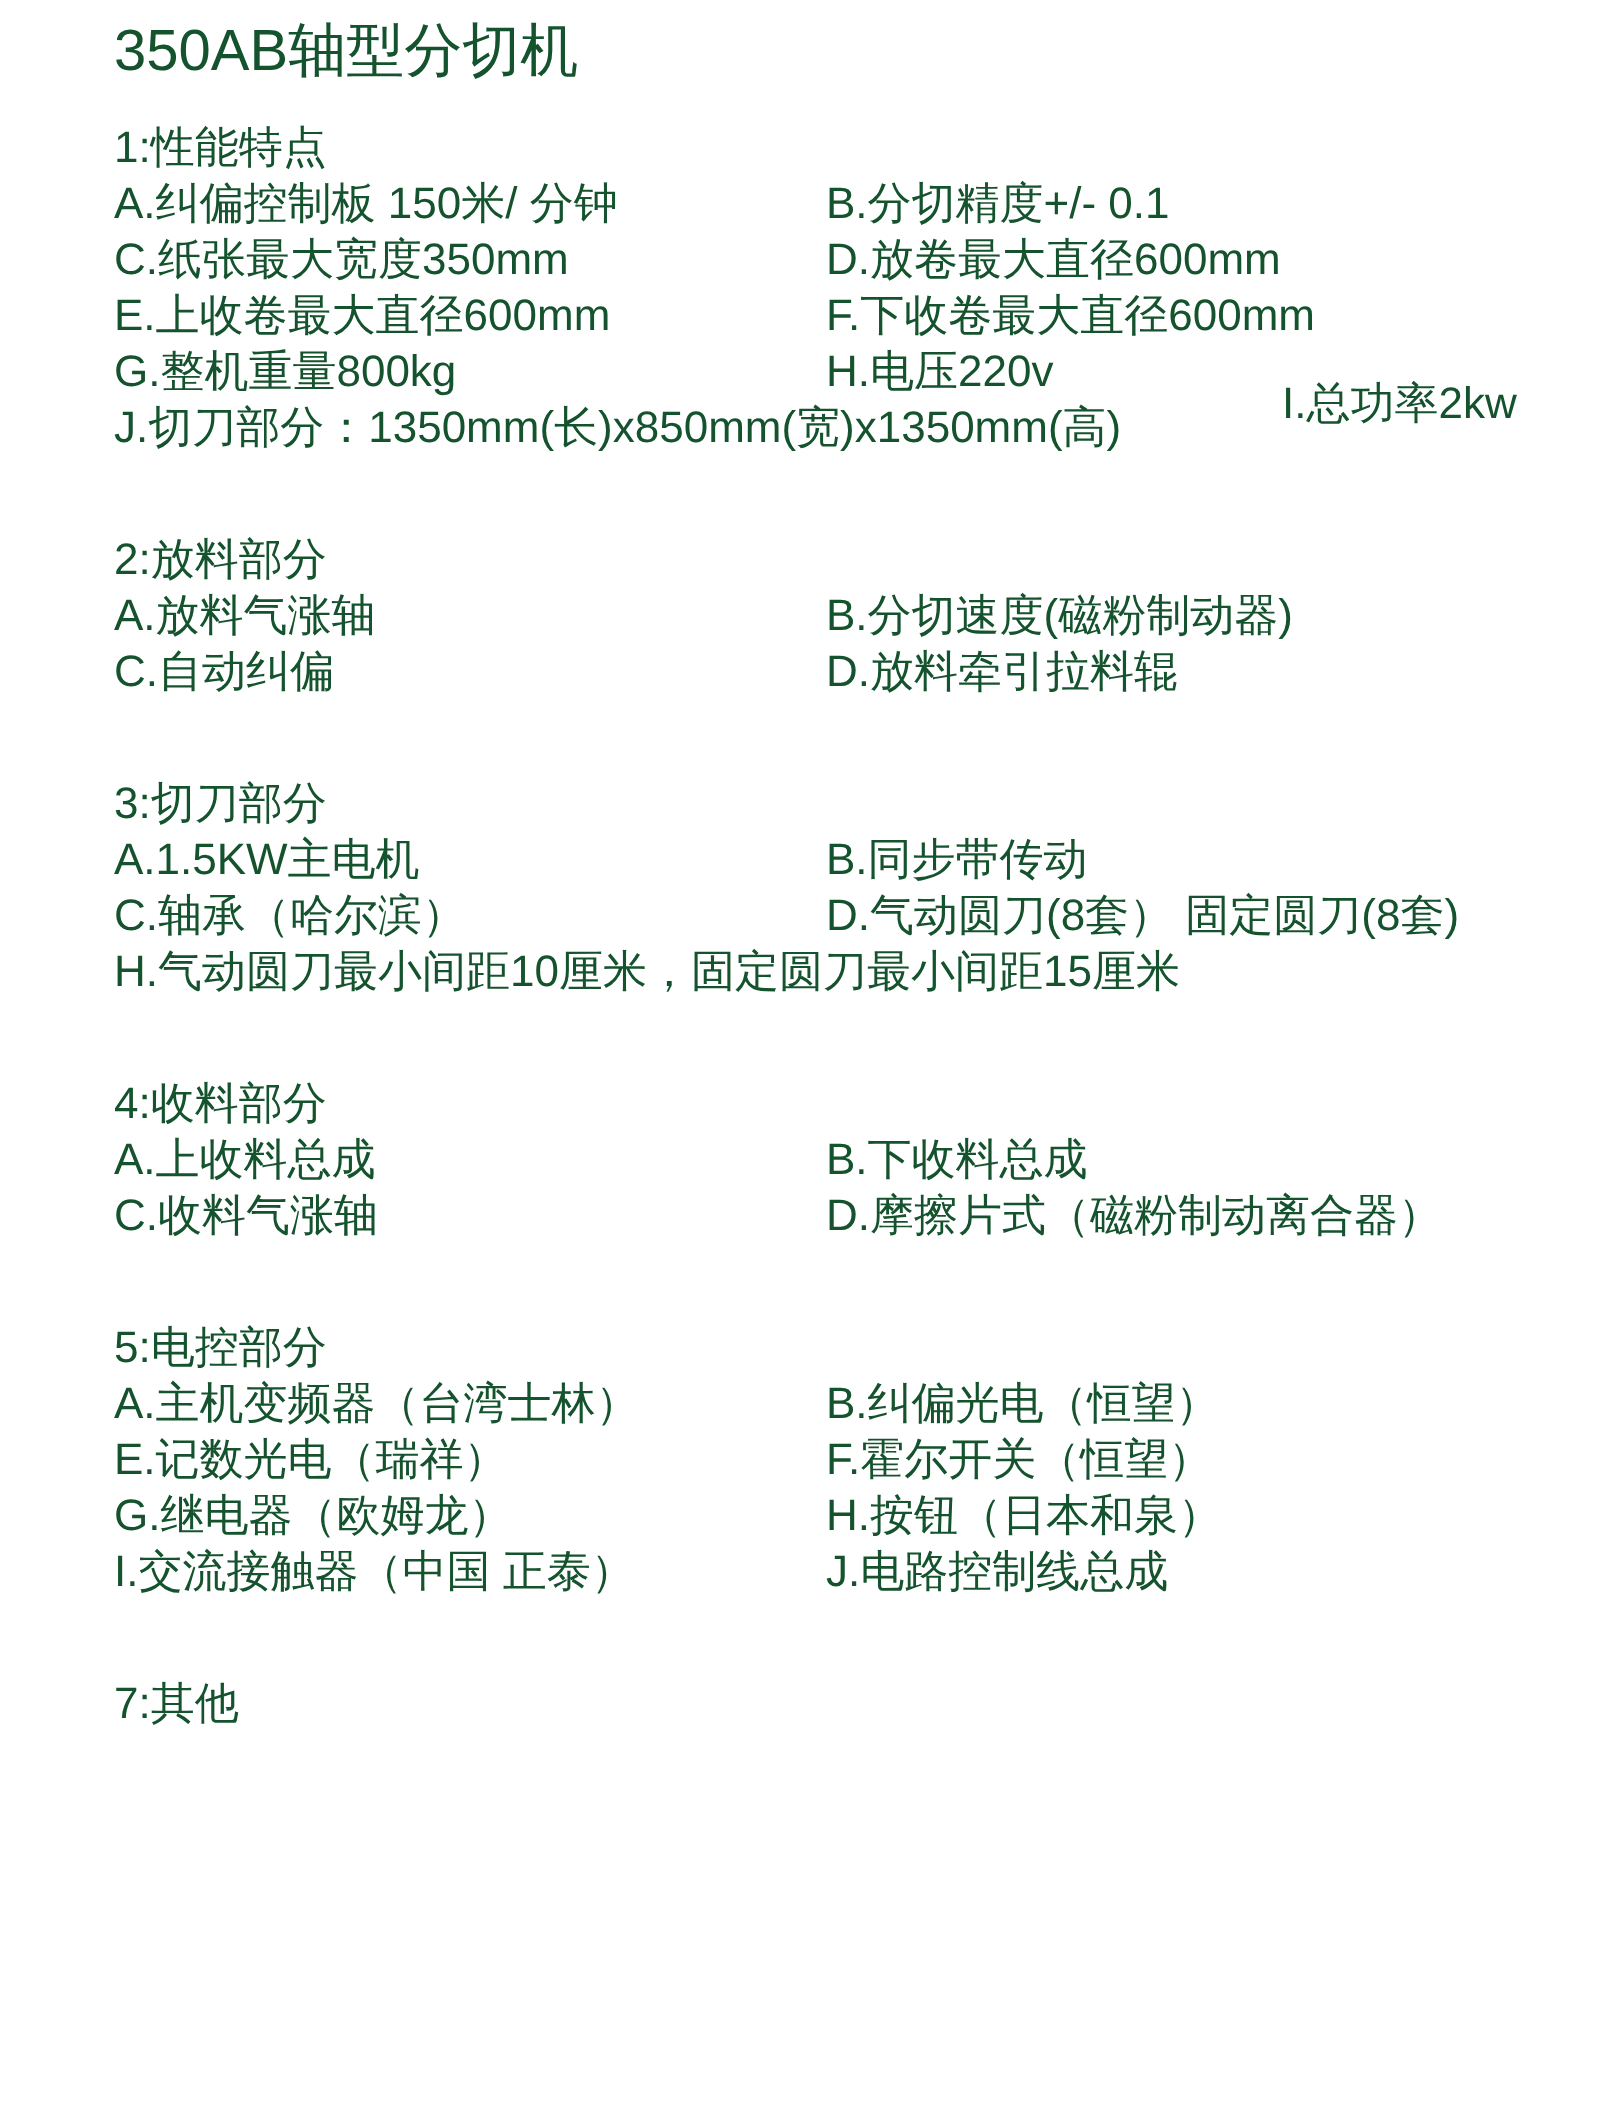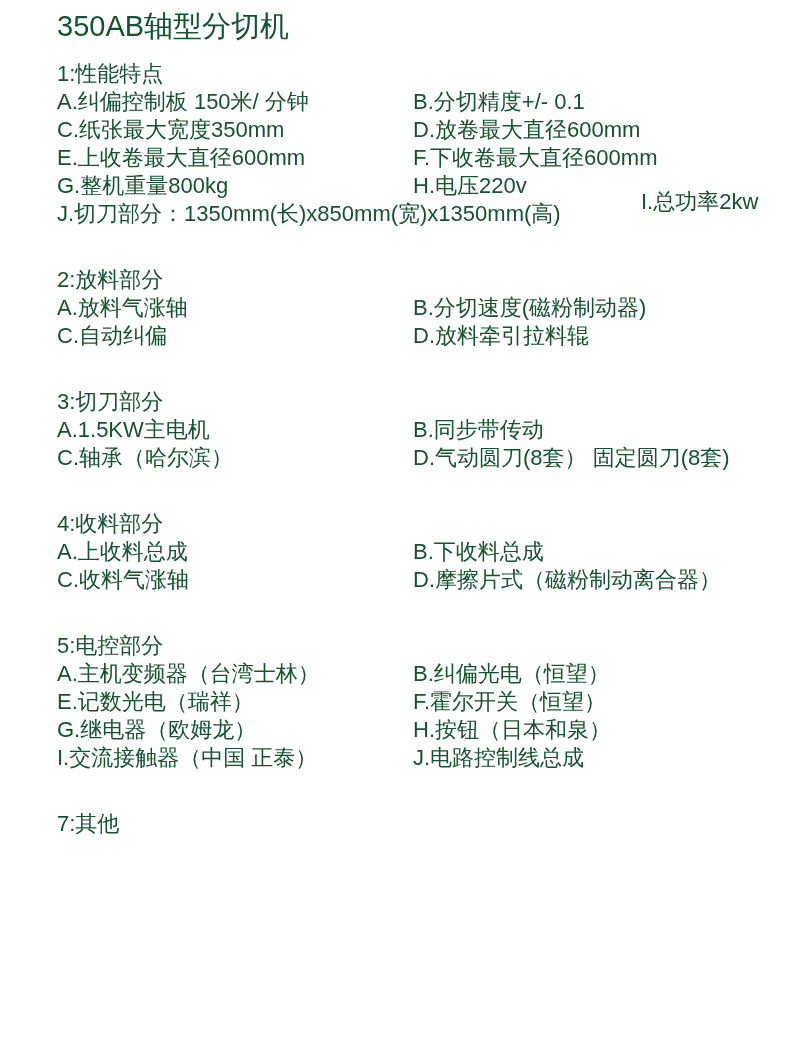--- a/index.html
+++ b/index.html
@@ -71,20 +71,23 @@
   </div>
 
   <div class="section">
     <div class="heading">3:切刀部分</div>
     <div class="row">
       <span class="c1">A.1.5KW主电机</span><span class="c2">B.同步带传动</span>
     </div>
     <div class="row">
       <span class="c1">C.轴承（哈尔滨）</span><span class="c2">D.气动圆刀(8套） 固定圆刀(8套)</span>
     </div>
+    <div class="row">
+      <span>H.气动圆刀最小间距10厘米，固定圆刀最小间距15厘米</span>
+    </div>
   </div>
 
   <div class="section">
     <div class="heading">4:收料部分</div>
     <div class="row">
       <span class="c1">A.上收料总成</span><span class="c2">B.下收料总成</span>
     </div>
     <div class="row">
       <span class="c1">C.收料气涨轴</span><span class="c2">D.摩擦片式（磁粉制动离合器）</span>
     </div>

